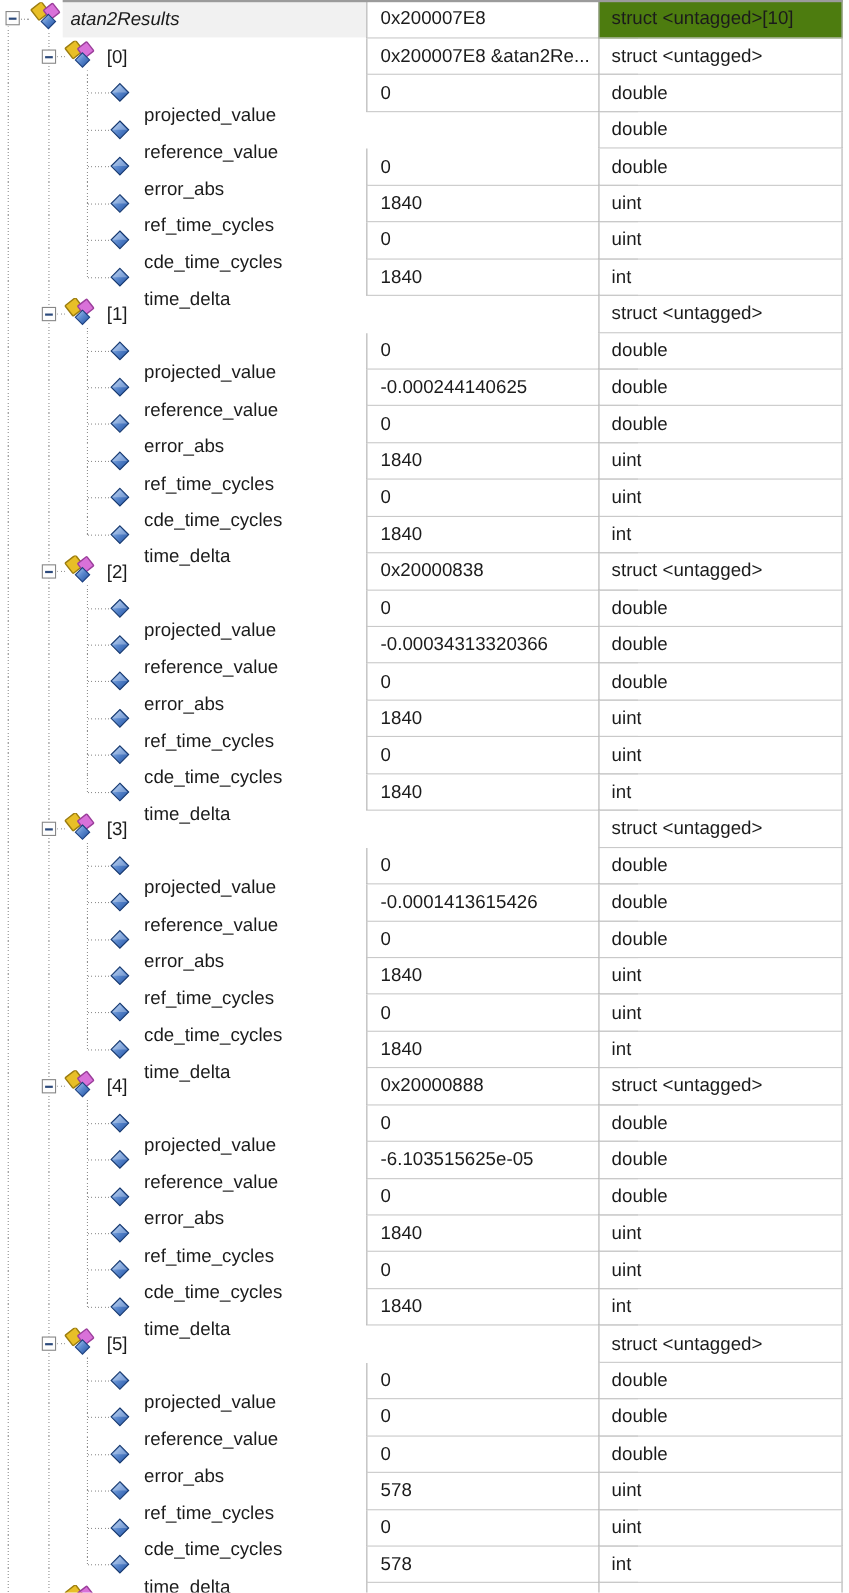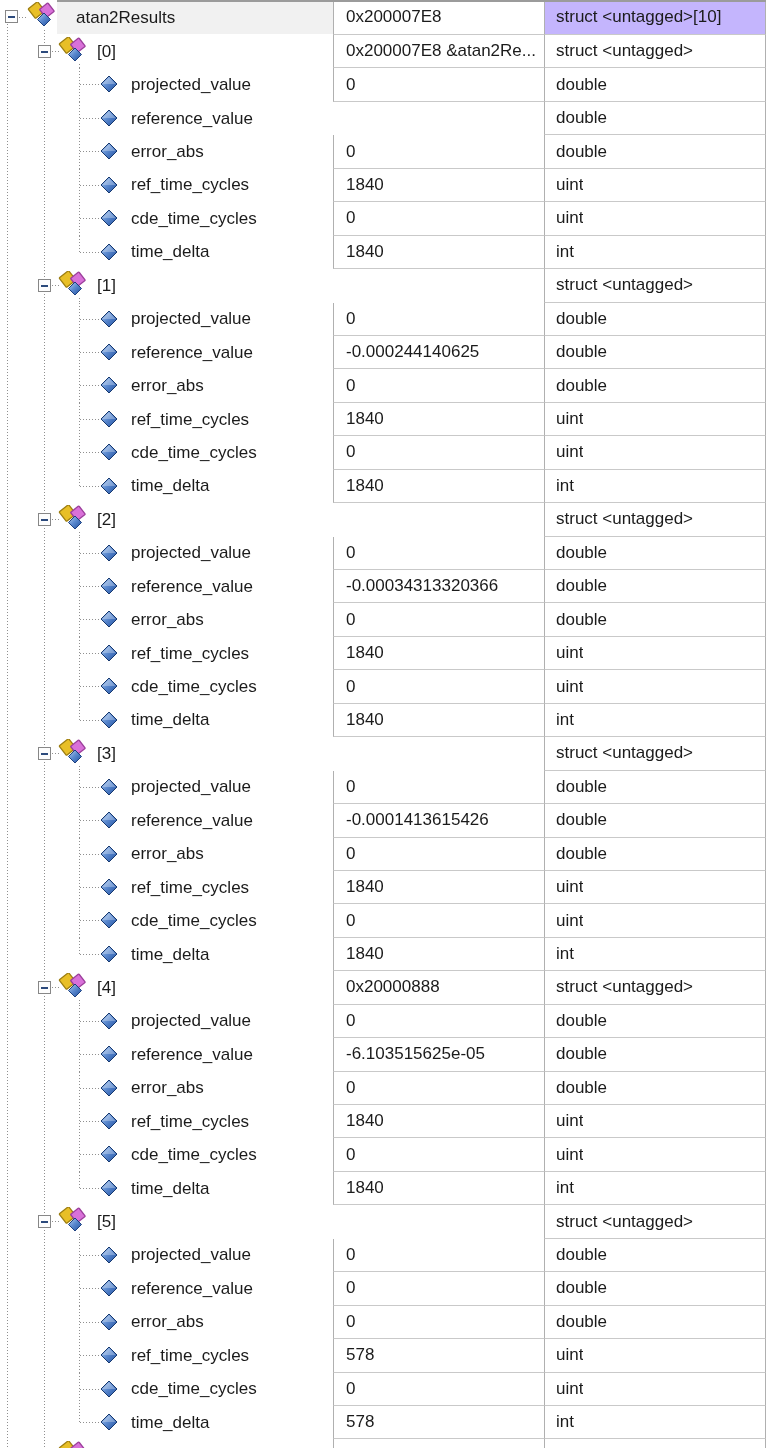--- a/index.html
+++ b/index.html
@@ -15,21 +15,21 @@
   .topline{position:absolute;left:57px;top:0;width:709px;height:2px;background:#9b9b9b;z-index:3;}
   #rows{position:absolute;left:0;top:0;width:772px;z-index:1;}
   .row{position:relative;width:772px;height:33.45px;}
   .row.root{height:35px;}
   .cell{position:absolute;top:0;bottom:0;box-sizing:border-box;}
   .name{left:0;width:333px;}
   .val{left:333px;width:247px;border-left:1px solid #b0b0b0;border-bottom:1px solid #c9c9c9;
        display:flex;align-items:center;padding-left:12px;background:transparent;}
   .typ{left:544px;width:222px;border-left:1px solid #b0b0b0;border-right:1px solid #b0b0b0;
        border-bottom:1px solid #c9c9c9;display:flex;align-items:center;padding-left:11px;}
-  .graytyp{background:#c4b5fd;}
+  .graytyp{background:#4d7c0f;}
   .hl{position:absolute;left:57px;top:0;width:276px;height:34px;background:#f1f1f1;}
   
   .box{position:absolute;width:13px;height:13px;background:#fdfdfd;border:1px solid #878787;
        box-sizing:border-box;z-index:2;}
   .box .minus{position:absolute;left:2px;top:5px;width:7px;height:2px;background:#2c4a7c;}
   .root .box{left:5px;top:10px;}
   .group .box{left:38px;top:10px;}
   
   .hstub{position:absolute;height:1px;
     background-image:repeating-linear-gradient(to right,#8f8f8f 0 1px,transparent 1px 3px);}
@@ -42,23 +42,23 @@
   .group .cseg{top:29px;bottom:0;}
   .member .cseg{top:0;bottom:0;}
   .member.last .cseg{top:0;height:17px;bottom:auto;}
   
   .gicon{position:absolute;line-height:0;}
   .root .gicon{left:26px;top:2px;}
   .group .gicon{left:57px;top:2px;}
   .micon{position:absolute;left:100px;top:7px;line-height:0;}
   
   .lbl{position:absolute;top:50%;transform:translateY(-50%);white-space:nowrap;}
-  .root .lbl{left:76px;}
+  .root .lbl{left:64px;font-style:italic;}
   .group .lbl{left:97px;}
-  .member .lbl{left:131px;}
+  .member .lbl{left:131px;margin-top:20px;}
   .val span,.typ span{white-space:nowrap;overflow:hidden;}
 </style>
 </head>
 <body>
 
 <svg width="0" height="0" style="position:absolute" aria-hidden="true">
   <defs>
     <linearGradient id="gmem" x1="0" y1="0" x2="1" y2="1">
       <stop offset="0" stop-color="#bdd4f0"></stop>
       <stop offset="0.45" stop-color="#5d8bd0"></stop>
@@ -372,20 +372,23 @@
       <div class="cseg"></div>
       <span class="gicon">
         <svg width="30" height="27" viewBox="0 0 30 27">
           <rect x="4.5" y="2" width="12" height="12" rx="0.8" transform="rotate(-38 10.5 8)" fill="#e8bf27" stroke="#9c7d10" stroke-width="1.3"></rect>
           <rect x="15.6" y="3" width="10.6" height="10.6" rx="0.8" transform="rotate(-38 20.9 8.3)" fill="#d971d9" stroke="#9b3f9b" stroke-width="1.3"></rect>
           <path d="M18 11 L24.5 17.5 L18 24 L11.5 17.5 Z" fill="url(#gmem)" stroke="#1c4080" stroke-width="1"></path>
         </svg>
       </span>
       <span class="lbl">[2]</span>
     </div>
+    <div class="cell val">
+          <span>0x20000838</span>
+        </div>
     <div class="cell typ">
           <span>struct &lt;untagged&gt;</span>
         </div>
   </div>
       <div class="row member">
     <div class="cell name">
       <div class="cseg"></div>
       <div class="hstub memstub"></div>
       <span class="micon">
         <svg width="18" height="18" viewBox="0 0 18 18">

